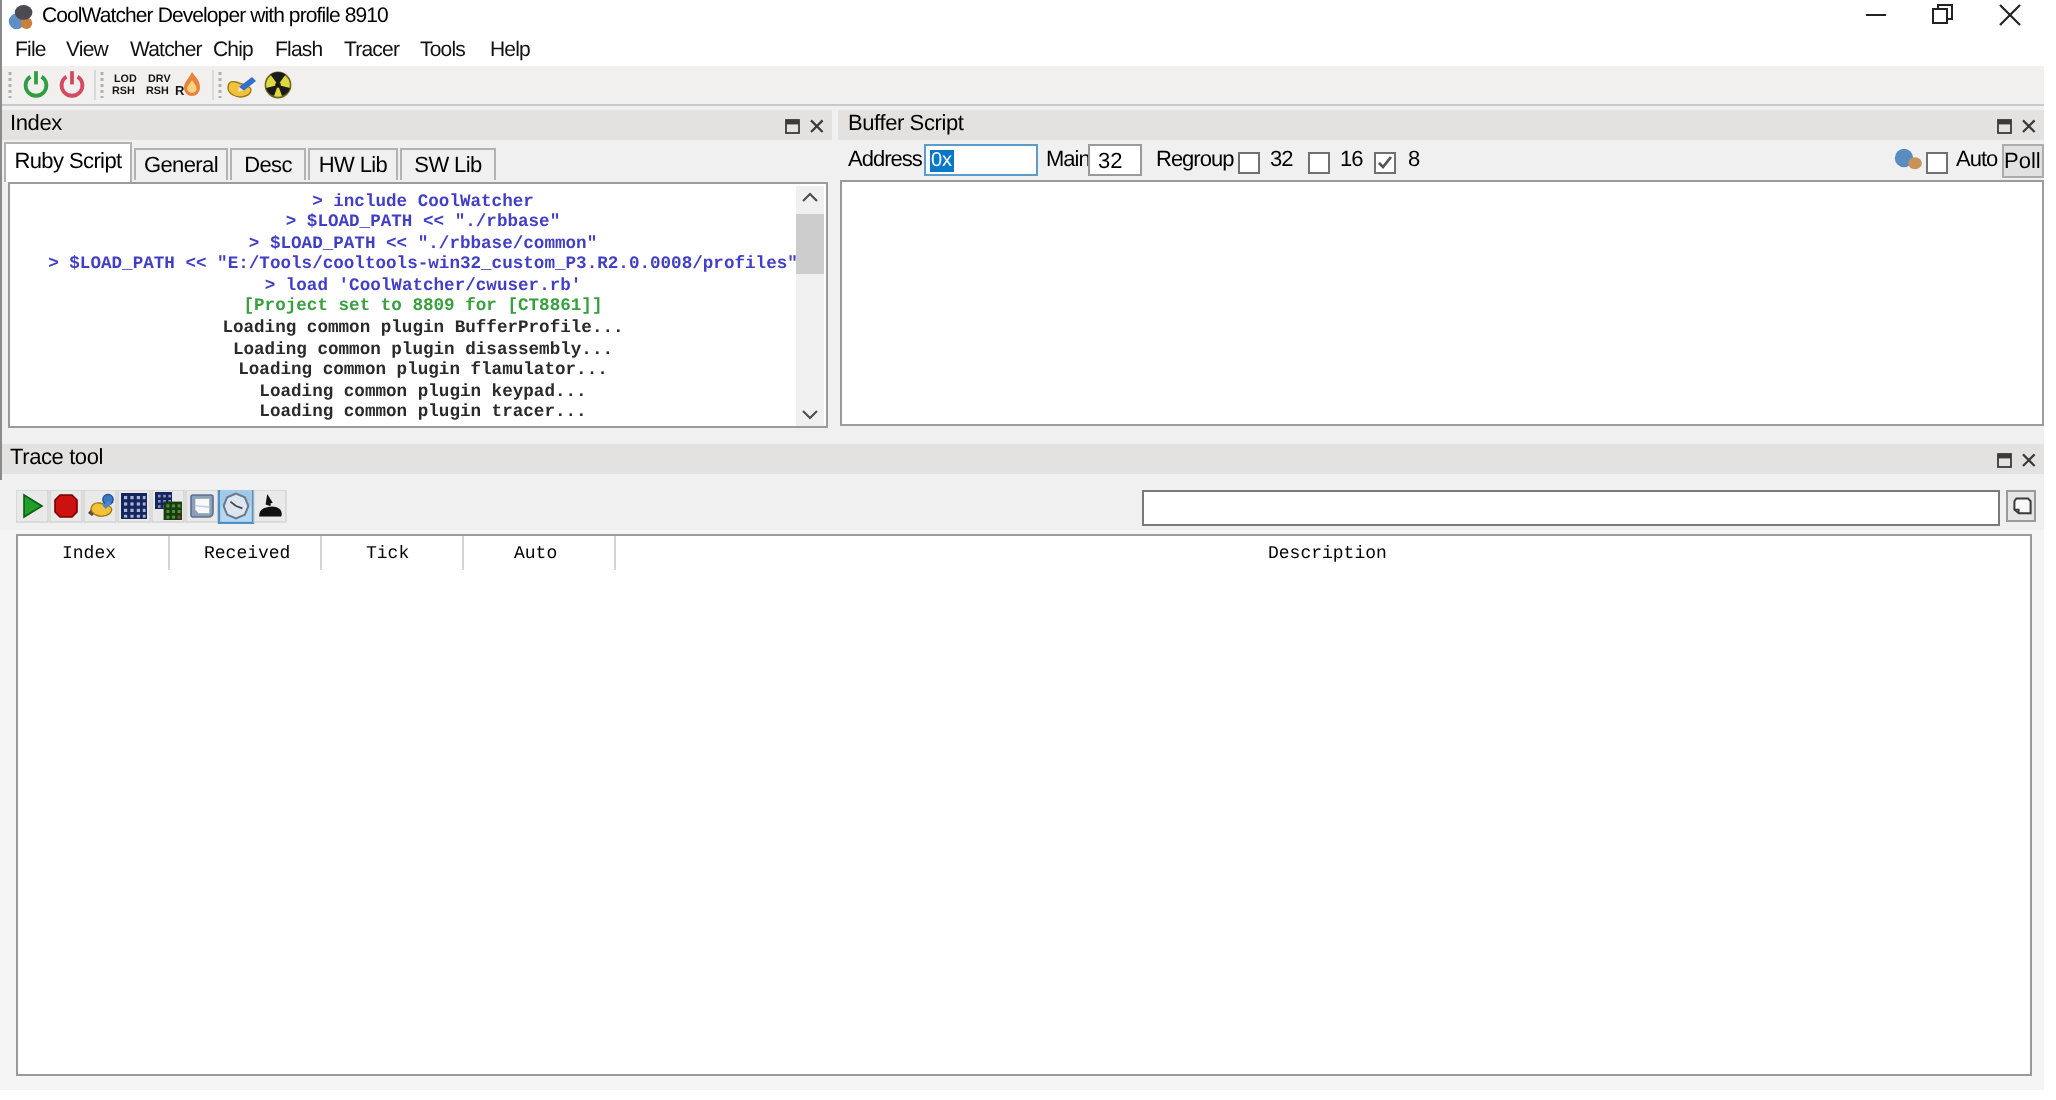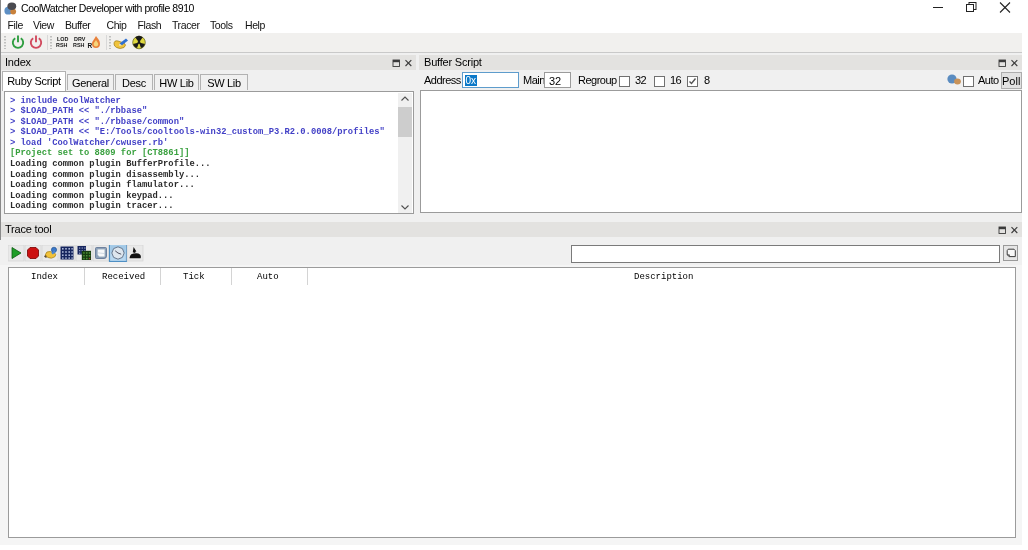--- a/index.html
+++ b/index.html
@@ -15,21 +15,21 @@
   .menuitem { position:absolute; top:2.5px; font-size:10.5px; letter-spacing:-0.4px; color:#111; }
   
   #toolbar { position:absolute; left:1px; top:33px; width:1027px; height:20px; background:#f1f0ee; border-bottom:1px solid #c9c9c9; }
   
   #client { position:absolute; left:0; top:53px; width:1024px; height:492px; background:#f0f0f0; }
   .docktitle { position:absolute; height:15px; background:#e3e2e0; font-size:11px; letter-spacing:-0.2px; color:#000; }
   .docktitle span { position:absolute; left:5px; top:1px; }
   .tab { position:absolute; font-size:11px; letter-spacing:-0.3px; color:#000; text-align:center; border:1px solid #b2b2b2; padding-top:2.5px; }
   .tab.inactive { background:#f0f0f0; top:21px; height:16px; border-bottom:none; padding-top:1.5px; }
   .tab.active { background:#ffffff; top:18px; height:20px; border-bottom:none; z-index:2; }
-  #console { position:absolute; left:4px; top:38px; width:410px; height:123px; background:#ffffff; border:1px solid #9b9b9b; font-family:"Liberation Mono", monospace; font-size:8.8px; font-weight:bold; line-height:10.6px; padding:3.5px 0 0 5px; white-space:pre; overflow:hidden; }
+  #console { position:absolute; left:4px; top:38px; width:410px; height:123px; background:#ffffff; border:1px solid #9b9b9b; font-family:"Liberation Mono", monospace; font-size:8.8px; font-weight:bold; line-height:10.6px; padding:3.5px 0 0 5px; white-space:pre; overflow:hidden;text-align:center; }
   .con-b { color:#413fc6; }
   .con-g { color:#38a03e; }
   .con-k { color:#2a2a2a; }
   
   #vscroll { position:absolute; right:1px; top:1px; width:14px; height:120px; background:#f0f0f0; }
   #vthumb { position:absolute; left:0; top:14px; width:14px; height:30px; background:#cdcdcd; }
   
   .lbl { position:absolute; font-size:11px; letter-spacing:-0.5px; color:#000; }
   .cb { position:absolute; width:11px; height:11px; background:#fff; border:1px solid #707070; }
 </style>
@@ -47,21 +47,21 @@
       <line x1="4" y1="7.5" x2="14" y2="7.5" stroke="#222" stroke-width="1"></line>
       <rect x="40" y="2.5" width="7" height="7" fill="none" stroke="#222" stroke-width="1"></rect>
       <rect x="37.5" y="4.5" width="7" height="7" fill="#fff" stroke="#222" stroke-width="1"></rect>
       <line x1="71" y1="2.5" x2="81" y2="12.5" stroke="#222" stroke-width="1.1"></line>
       <line x1="81" y1="2.5" x2="71" y2="12.5" stroke="#222" stroke-width="1.1"></line>
     </svg>
   </div>
   <div id="menubar">
     <span class="menuitem" style="left:6.5px">File</span>
     <span class="menuitem" style="left:32px">View</span>
-    <span class="menuitem" style="left:64px">Buffer</span>
+    <span class="menuitem" style="left:64px">Watcher</span>
     <span class="menuitem" style="left:105.5px">Chip</span>
     <span class="menuitem" style="left:136.5px">Flash</span>
     <span class="menuitem" style="left:171px">Tracer</span>
     <span class="menuitem" style="left:209px">Tools</span>
     <span class="menuitem" style="left:244px">Help</span>
   </div>
   <div id="toolbar">
     <svg class="abs" style="left:0;top:0" width="160" height="19" viewBox="0 0 160 19">
 
       <line x1="4" y1="3" x2="4" y2="16" stroke="#b0b0b0" stroke-width="1.5" stroke-dasharray="1.5 1.5"></line>

